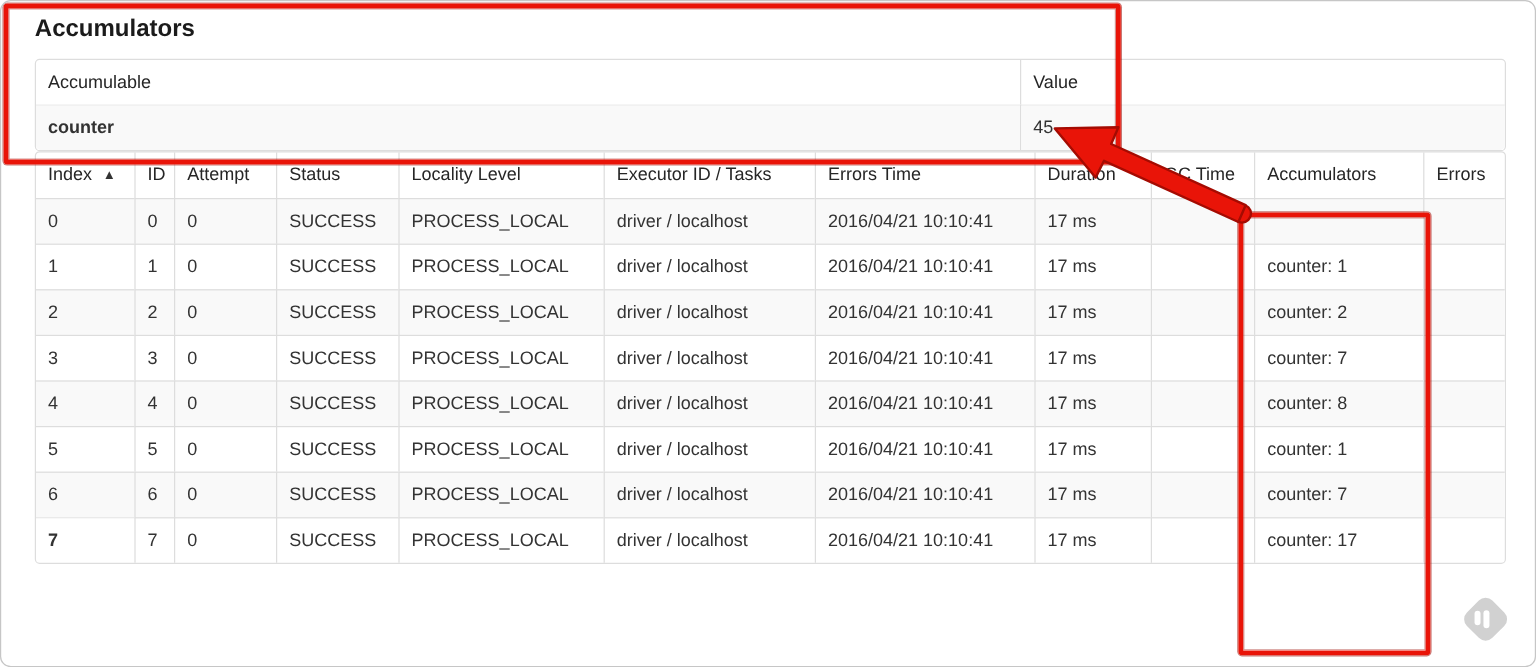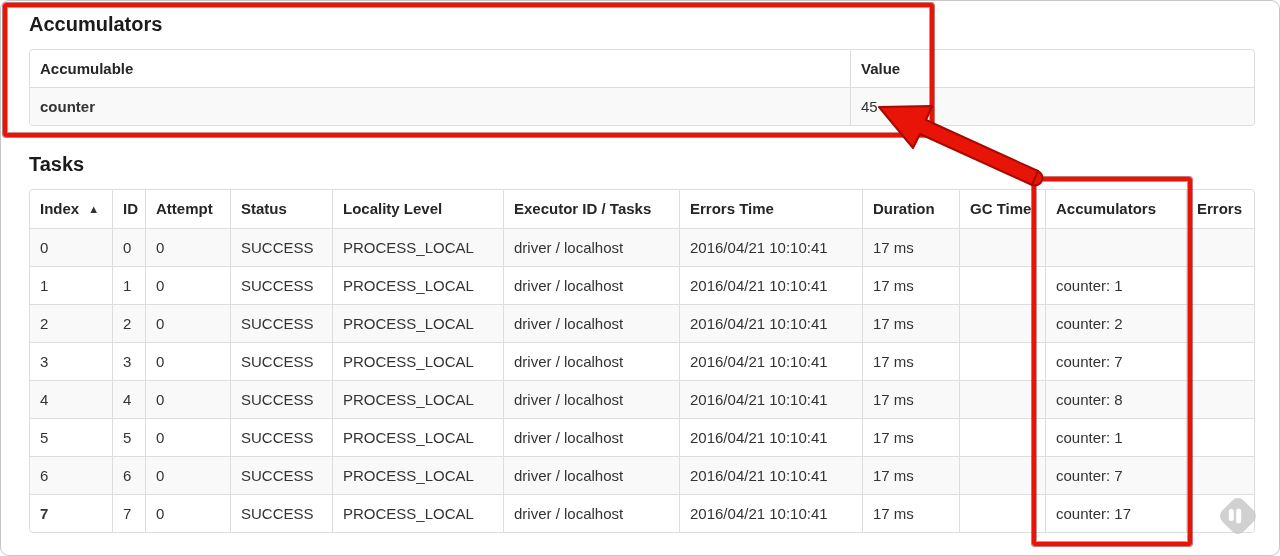--- a/index.html
+++ b/index.html
@@ -24,21 +24,21 @@
     border-collapse:separate; border-spacing:0;
     border:1px solid #ddd; border-radius:4px;
     font-size:15px; color:#333;
   }
   .tbl th, .tbl td {
     padding:8px 10px; line-height:21px; text-align:left;
     border-left:1px solid #ddd; border-top:1px solid #ddd;
     overflow:hidden; white-space:nowrap; vertical-align:middle;
     font-weight:normal;
   }
-  .tbl th { font-weight:bold; color:#262626; }
+  .tbl th { font-weight:normal; color:#262626; }
   .tbl th:first-child, .tbl td:first-child { border-left:none; }
   .tbl thead th { border-top:none; }
   .tbl tbody tr:nth-child(odd) td { background:#f9f9f9; }
   .tbl tbody tr:last-child td:first-child { border-bottom-left-radius:4px;font-weight:bold; }
   .tbl tbody tr:last-child td:last-child { border-bottom-right-radius:4px; }
 
   .sort-glyph { font-size:11px; color:#333; margin-left:9px; vertical-align:1px; }
 
   
   .red-box {
@@ -71,23 +71,20 @@
         </tr>
       </thead>
       <tbody>
         <tr>
           <td>counter</td>
           <td>45</td>
         </tr>
       </tbody>
     </table>
 
-    <div class="tasks-heading-wrap">
-      <h4 class="section-heading">Tasks</h4>
-    </div>
 
     <table class="tbl">
       <colgroup>
         <col style="width:82px">
           <col style="width:33px">
           <col style="width:85px">
         <col style="width:102px">
           <col style="width:171px">
           <col style="width:176px">
         <col style="width:183px">

